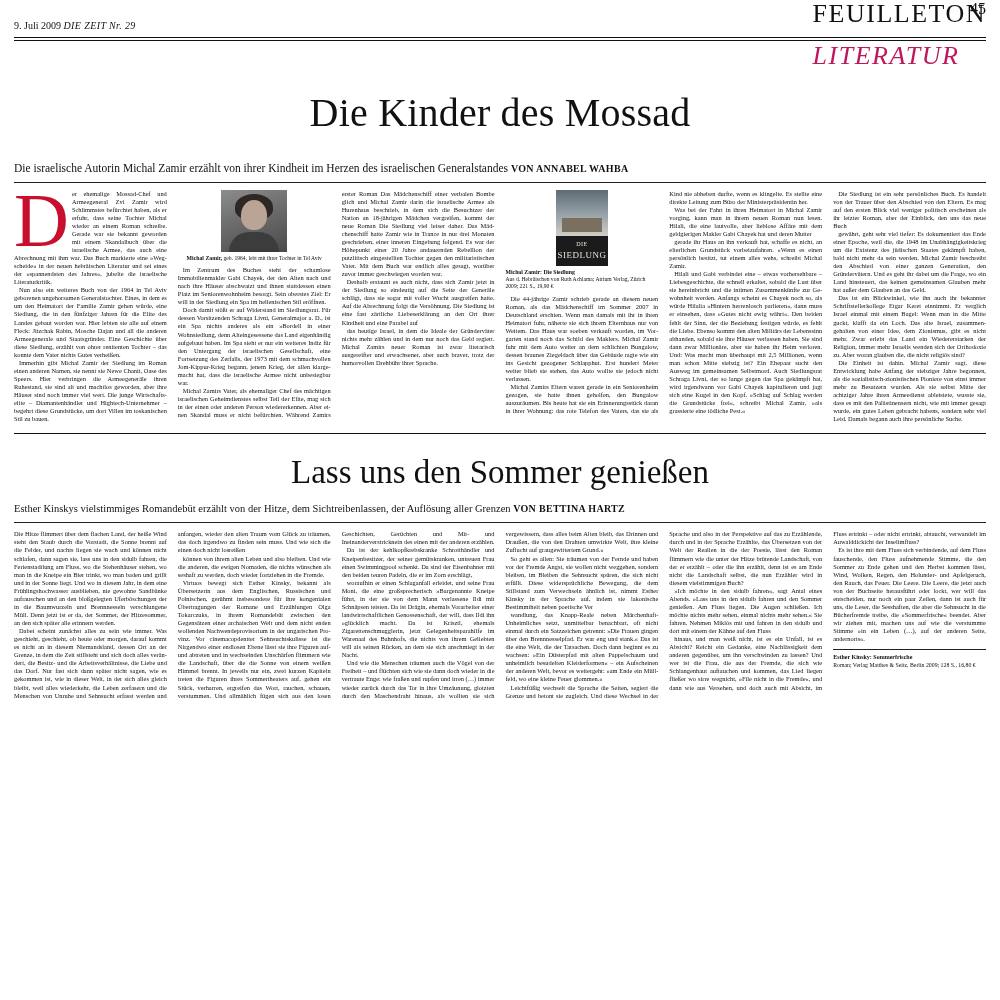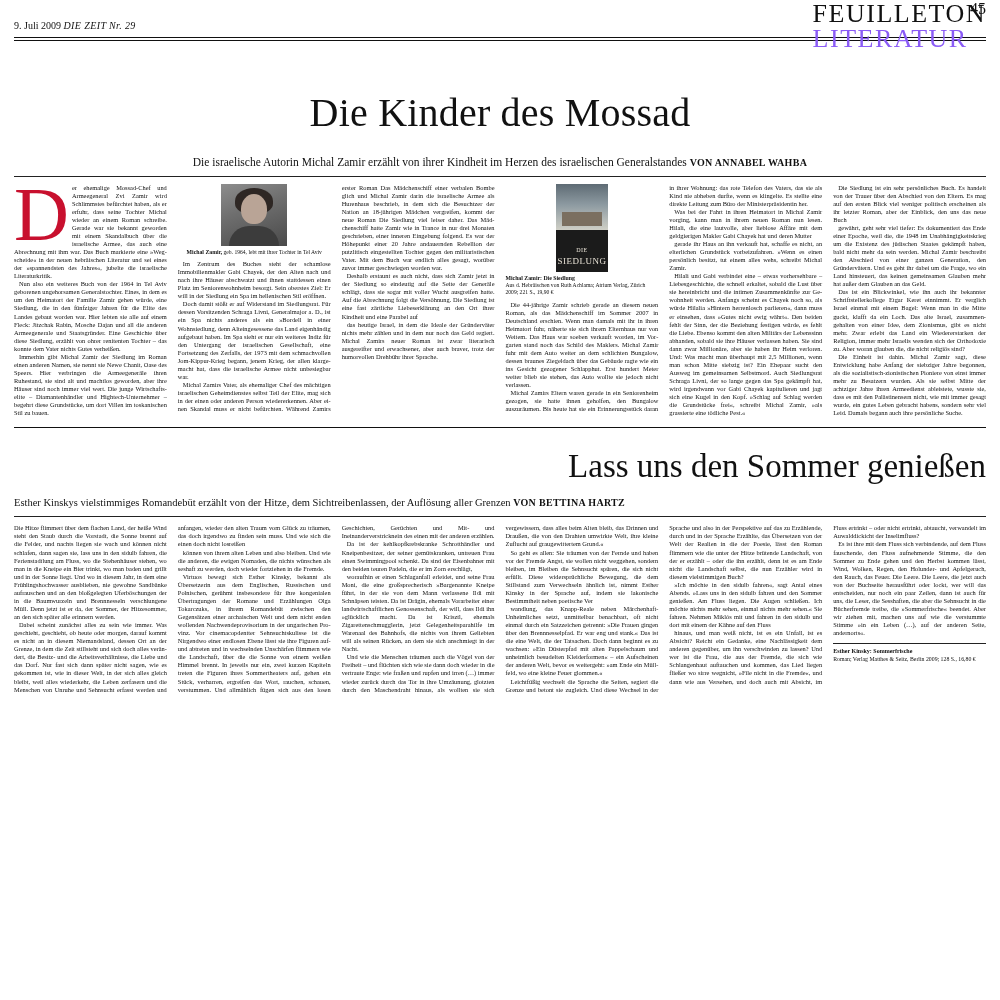--- a/index.html
+++ b/index.html
@@ -52,22 +52,23 @@
   .masthead-right .feuilleton {
     font-family: "Liberation Serif", serif;
     font-size: 26px;
     letter-spacing: 1.5px;
     color: #111;
   }
   .masthead-right .literatur {
     font-family: "Liberation Serif", serif;
     font-size: 26px;
     letter-spacing: 1.5px;
-    color: #8b5cf6;
-    margin-top: 1px;
+    color: #be185d;
+    margin-top: 18px;
+    font-style: italic;
   }
   .masthead-right .pageno {
     position: absolute;
     right: -0px;
     top: 0;
     font-size: 16px;
   }
   .masthead-rule {
     border-top: 1.2px solid #111;
     margin-top: 1px;
@@ -80,23 +81,23 @@
   
   .headline {
     text-align: center;
     font-family: "Liberation Serif", serif;
     font-size: 40px;
     font-weight: normal;
     margin: 48px 0 0 0;
     letter-spacing: 0.2px;
   }
   .subhead {
-    text-align: center;
+    text-align: left;
     font-size: 11.5px;
-    margin-top: 20px;
+    margin-top: 26px;
     margin-bottom: 6px;
   }
   .byline {
     font-variant: small-caps;
     font-weight: bold;
     font-size: 10px;
     letter-spacing: 0.3px;
   }
   .rule-thin {
     border-top: 0.6px solid #222;
@@ -182,21 +183,21 @@
   }
 
   
   .fig-book {
     break-inside: avoid;
     margin: 2px 0 4px 0;
     text-align: center;
   }
   .book-cover {
     width: 52px;
-    height: 88px;
+    height: 76px;
     margin: 0 auto;
     background: #1b1b1b;
     position: relative;
     overflow: hidden;
   }
   .book-cover .photo {
     position: absolute;
     left: 0; top: 0; right: 0;
     height: 46px;
     background: linear-gradient(180deg, #5e6b74 0%, #8d9aa1 45%, #cfcfc6 100%);
@@ -234,21 +235,21 @@
 
   
   .art2 {
     margin-top: 10px;
   }
   .rule-bold {
     border-top: 1.2px solid #111;
     margin: 2px 0 0 0;
   }
   .headline2 {
-    text-align: right;
+    text-align: center;
     font-size: 33px;
     font-weight: normal;
     margin: 20px 0 12px 0;
   }
   .subhead2 {
     text-align: left;
     font-size: 10.5px;
     margin-top: 10px;
     margin-bottom: 6px;
   }

